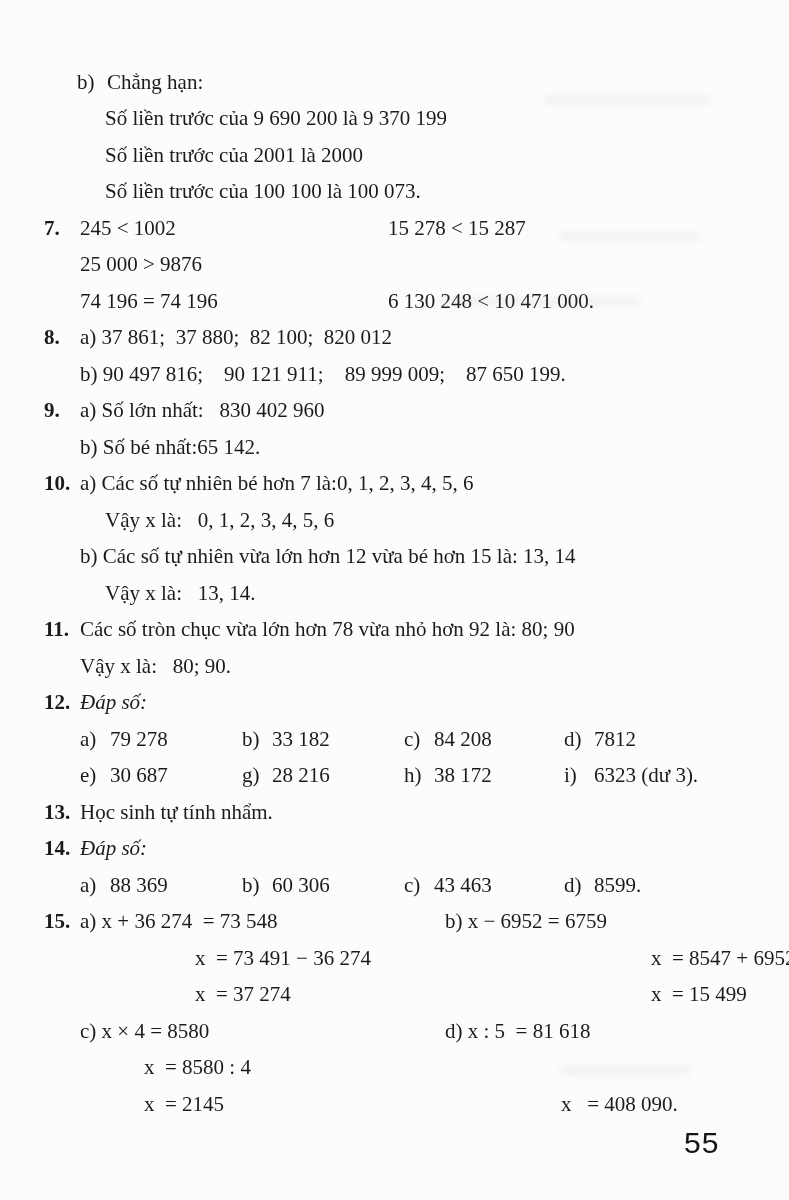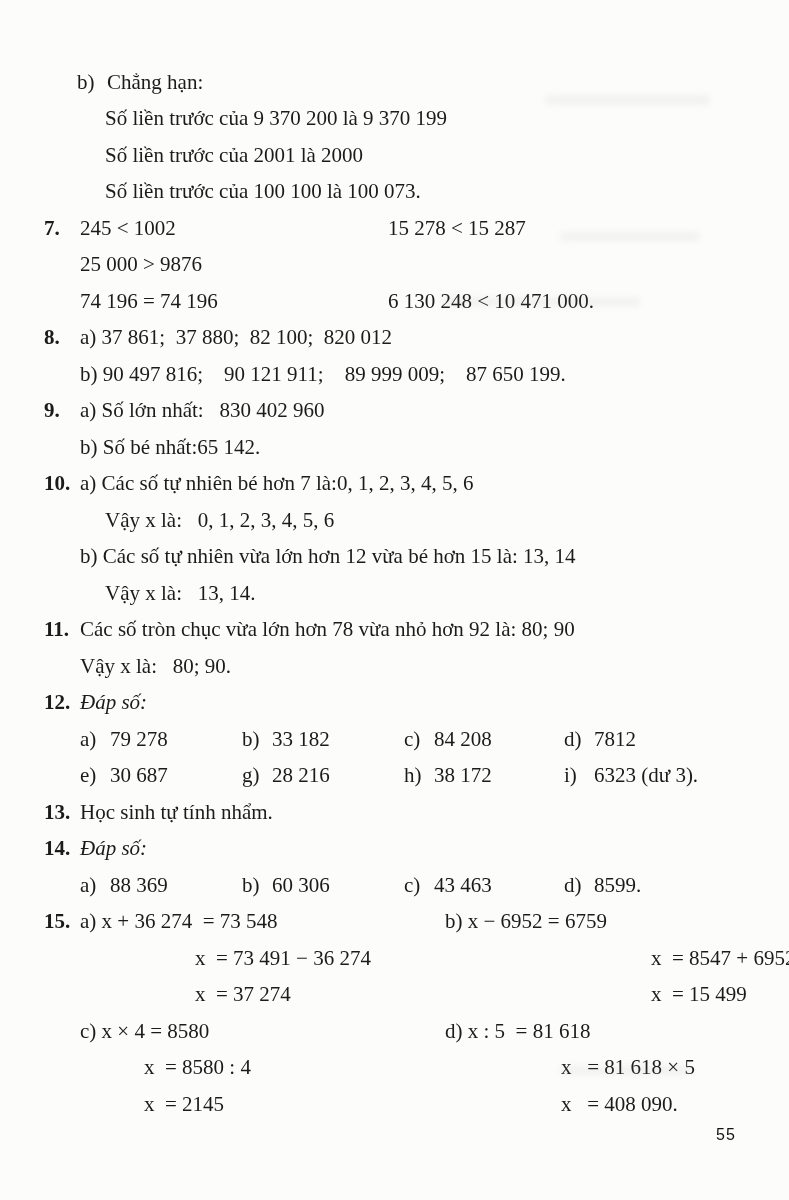--- a/index.html
+++ b/index.html
@@ -39,23 +39,23 @@
   .pad-b { padding-left: 91px; }
   .pad-c { padding-left: 64px; }
   .pad-d { padding-left: 52px; }
   
   .ans-row { display: flex; }
   .ans-cell { display: flex; flex: none; }
   .w1 { width: 162px; } .w2 { width: 162px; } .w3 { width: 160px; }
   .al { width: 30px; flex: none; }
   .page-num {
     position: absolute;
-    top: 1126px; left: 716px;
+    top: 1126px; left: 684px;
     font-family: "Liberation Sans", sans-serif;
-    font-size: 16px;
+    font-size: 30px;
     color: #141414;
     letter-spacing: 1px;
   }
   
   .smudge {
     position: absolute;
     background: #9a9a96;
     opacity: 0.10;
     filter: blur(3px);
     border-radius: 4px;
@@ -75,21 +75,21 @@
   <div class="smudge s3"></div>
   <div class="smudge s4"></div>
 
   <div class="content">
 
     <div class="line ex-head">
       <span class="ex-label">b)</span>
       <span>Chẳng hạn:</span>
     </div>
     <div class="line sub">
-      <span>Số liền trước của 9 370 200 là 9 370 199</span>
+      <span>Số liền trước của 9 690 200 là 9 370 199</span>
     </div>
     <div class="line sub">
       <span>Số liền trước của 2001 là 2000</span>
     </div>
     <div class="line sub">
       <span>Số liền trước của 100 100 là 100 073.</span>
     </div>
 
     <div class="line">
       <span class="n">7.</span>
@@ -187,21 +187,20 @@
     <div class="line indent-a">
       <span class="c15l pad-a">x  = 37 274</span>
       <span class="c15r pad-b">x  = 15 499</span>
     </div>
     <div class="line indent-a">
       <span class="c15l">c) x × 4 = 8580</span>
       <span class="c15r">d) x : 5  = 81 618</span>
     </div>
     <div class="line indent-a">
       <span class="c15l pad-c">x  = 8580 : 4</span>
-      <span class="c15r pad-d">x   = 81 618 × 5</span>
     </div>
     <div class="line indent-a">
       <span class="c15l pad-c">x  = 2145</span>
       <span class="c15r pad-d">x   = 408 090.</span>
     </div>
 
   </div>
 
   <div class="page-num">55</div>
 </div>

